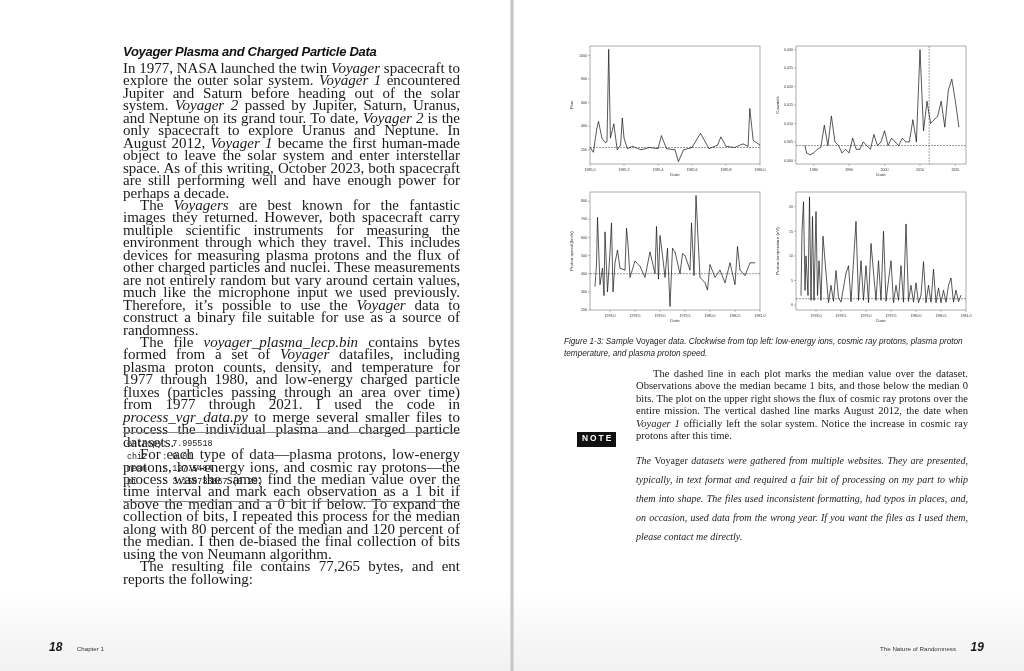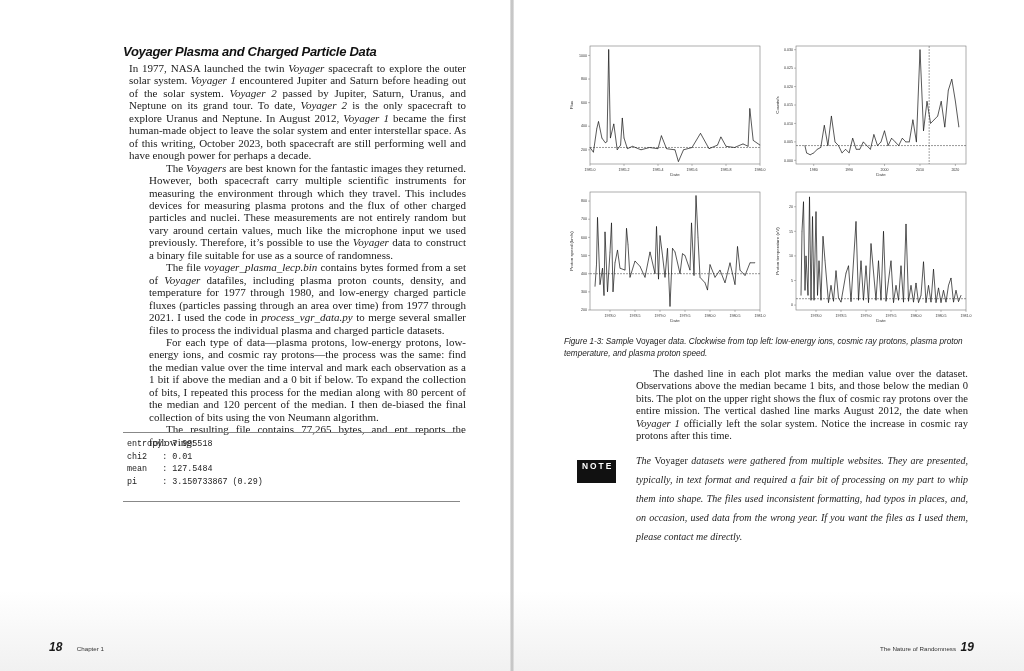--- a/index.html
+++ b/index.html
@@ -19,26 +19,26 @@
     position: absolute; left: 510px; top: 0; width: 4px; height: 671px;
     background: linear-gradient(to right, #e6e6e6, #bcbcbc, #e6e6e6);
   }
   .heading {
     position: absolute; left: 123px; top: 44px;
     font-family: "Liberation Sans", "DejaVu Sans", sans-serif;
     font-weight: bold; font-style: italic; font-size: 13px; letter-spacing: -0.3px;
     color: #111;
   }
   .body-text {
-    position: absolute; left: 129px; width: 337px;
-    font-size: 11px; line-height: 12.45px; text-align: justify;
+    position: absolute; left: 123px; width: 337px;
+    font-size: 15px; line-height: 12.45px; text-align: justify;
     color: #1a1a1a;
   }
   .body-text p { margin: 0; }
-  .body-text p.indent { text-indent: 17px; margin-left: 20px; }
+  .body-text p.indent { text-indent: 17px; }
   .body-text i { font-style: italic; }
   .code-block {
     position: absolute; left: 123px; top: 432px; width: 337px;
     border-top: 1.3px solid #888; border-bottom: 1.3px solid #888;
     padding: 5px 0 13px 0;
   }
   .code-line {
     font-family: "Liberation Mono", "DejaVu Sans Mono", monospace;
     font-size: 8.4px; line-height: 12.6px; color: #222; white-space: pre;
     padding-left: 4px;
@@ -51,46 +51,46 @@
   .after-code p.indent { text-indent: 17px; }
   .folio {
     position: absolute; top: 637px;
     font-family: "Liberation Sans", "DejaVu Sans", sans-serif;
   }
   .folio .num { font-weight: bold; font-size: 12px; font-style: italic; }
   .folio .label { font-size: 6.2px; color: #333; }
   .folio.left { left: 49px; }
   .folio.left .label { margin-left: 10px; }
   .folio.right { left: 880px; }
-  .folio.right .num { }
+  .folio.right .num { margin-left: 10px; }
 
   .figure {
     position: absolute; left: 564px; top: 42px; width: 410px; height: 290px;
   }
   .plot {
     position: absolute;
   }
   .plot svg { display: block; overflow: visible; }
   .caption {
     position: absolute; left: 564px; top: 336px; width: 410px;
     font-family: "Liberation Sans", "DejaVu Sans", sans-serif;
     font-style: italic; font-size: 8.2px; line-height: 11.8px; color: #222;
   }
   .caption .voy { font-style: normal; }
   .right-text {
     position: absolute; left: 636px; top: 368px; width: 332px;
     font-size: 10.6px; line-height: 12.45px; text-align: justify;
   }
   .right-text p { margin: 0; text-indent: 17px; }
   .note-badge {
-    position: absolute; left: 577px; top: 460px;
+    position: absolute; left: 577px; top: 432px;
     background: #111; color: #fff;
     font-family: "Liberation Sans", "DejaVu Sans", sans-serif;
     font-weight: bold; font-size: 8.4px; letter-spacing: 2px;
-    padding: 1px 3px 12px 5px; line-height: 10px;
+    padding: 1px 3px 4px 5px; line-height: 10px;
   }
   .note-text {
     position: absolute; left: 636px; top: 451px; width: 332px;
     font-style: italic; font-size: 10px; line-height: 19px; text-align: justify;
     color: #222;
   }
   .note-text .voy { font-style: normal; }
   .tick-label { font-family: "Liberation Sans", "DejaVu Sans", sans-serif; font-size: 3.6px; fill: #333; }
   .axis-label { font-family: "Liberation Sans", "DejaVu Sans", sans-serif; font-size: 4.4px; fill: #333; }
 </style>

